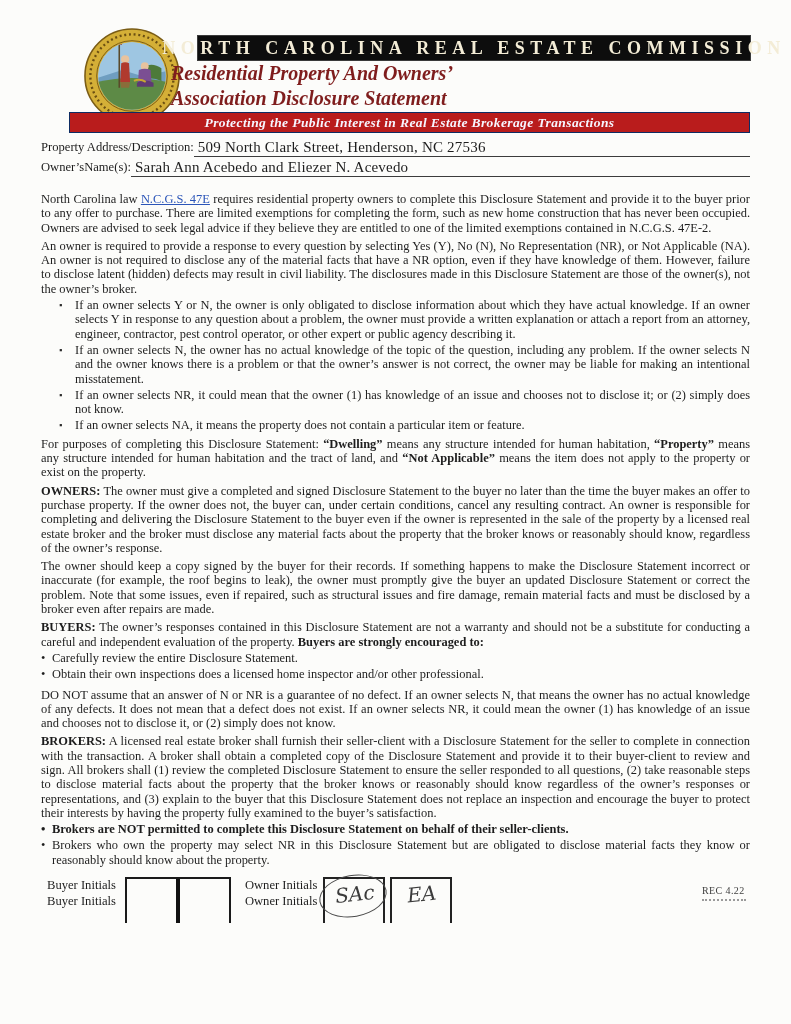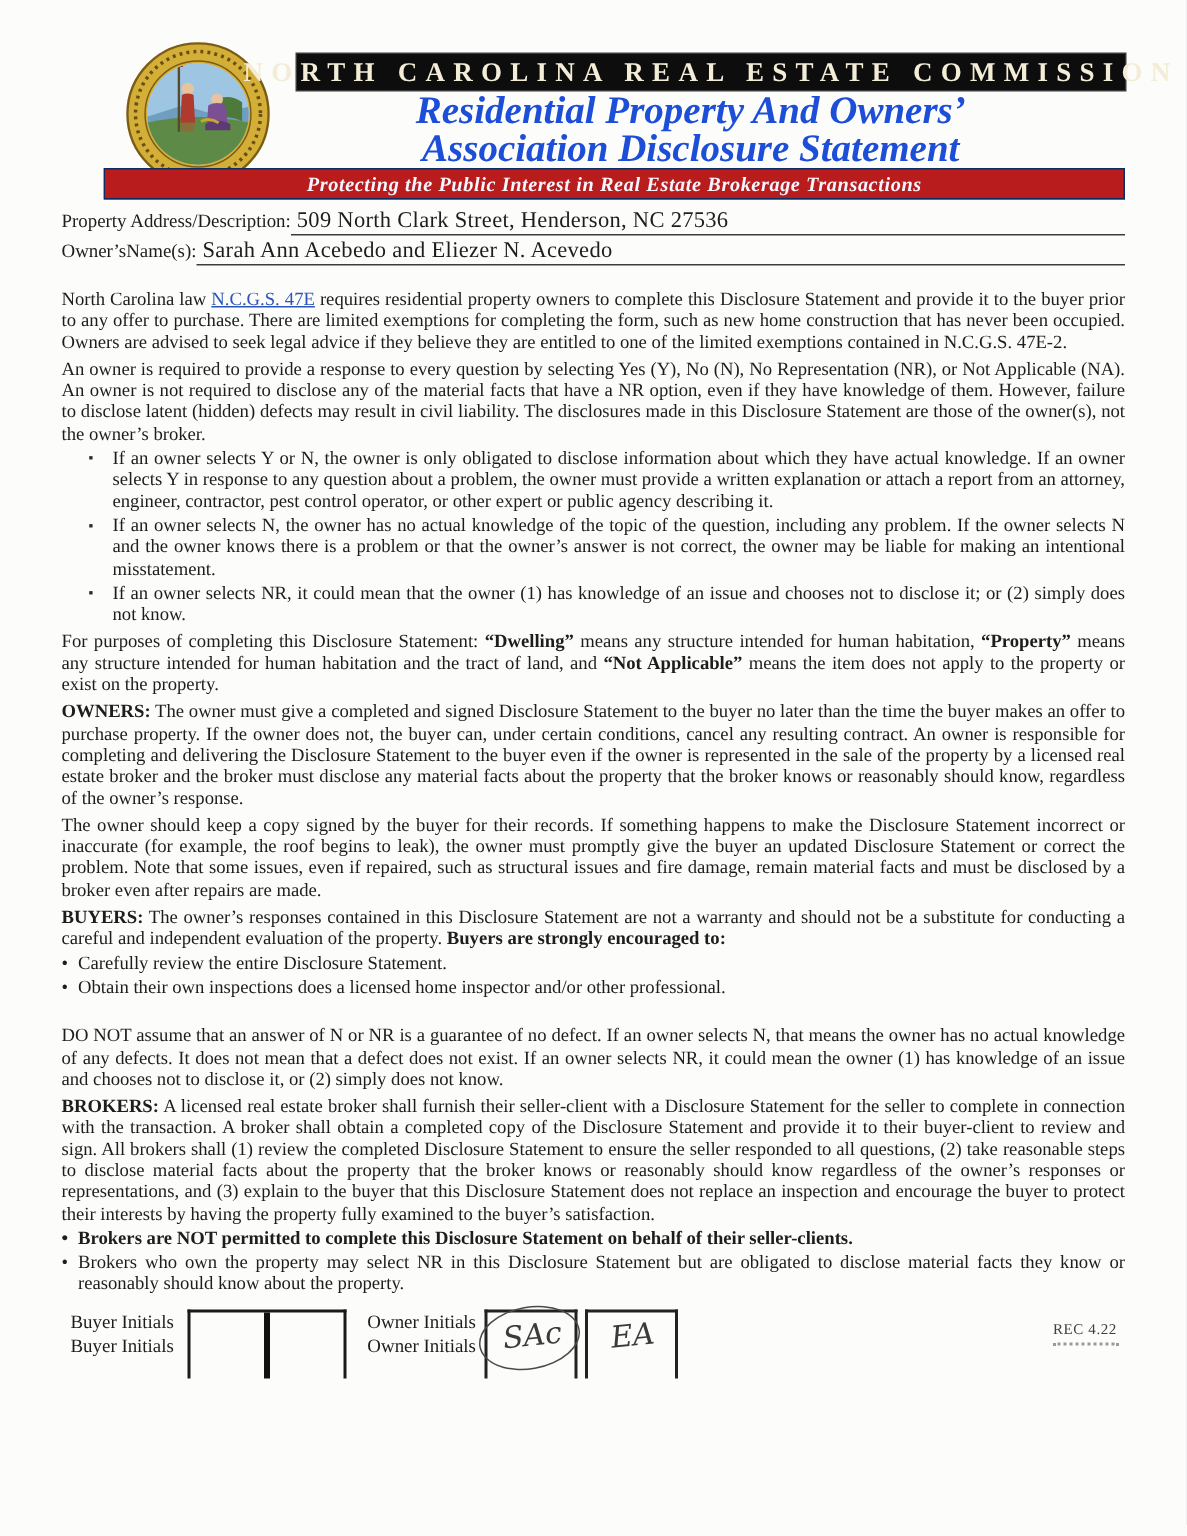--- a/index.html
+++ b/index.html
@@ -17,23 +17,23 @@
   .comm-bar {
     position:absolute; left:157px; right:0; top:36px; height:24px;
     background:#0d0d0d; display:flex; align-items:center; justify-content:center;
     box-shadow:0 0 0 1px #3a3a3a;
   }
   .comm-bar span {
     color:#f3ecd6; font-weight:bold; font-size:18px;
     letter-spacing:5.5px; white-space:nowrap;
   }
   .doc-title {
-    position:absolute; left:130px; right:0; top:61px; text-align:center;
-    color:#1d4ed8; font-weight:bold; font-style:italic;
-    font-size:26px; line-height:25px;
+    position:absolute; left:130px; right:0; top:61px; 
+    color:#7f1d1d; font-weight:bold; font-style:italic;
+    font-size:20px; line-height:25px;
   }
   .banner {
     position:absolute; left:28px; right:0; top:112px; height:21px;
     background:#b91c1c; display:flex; align-items:center; justify-content:center;
     box-shadow:inset 0 0 0 1px #0e2c63;
   }
   .banner span {
     color:#f6f6ff; font-weight:bold; font-style:italic; font-size:13.5px;
     letter-spacing:0.4px; white-space:nowrap;
   }
@@ -154,34 +154,35 @@
     <div class="bodytext">
 
       <p class="first"><span>North Carolina law </span><a class="statute-link">N.C.G.S. 47E</a><span> requires residential property owners to complete this Disclosure Statement and provide it to the buyer prior to any offer to purchase. There are limited exemptions for completing the form, such as new home construction that has never been occupied. Owners are advised to seek legal advice if they believe they are entitled to one of the limited exemptions contained in N.C.G.S. 47E-2.</span></p>
 
       <p>An owner is required to provide a response to every question by selecting Yes (Y), No (N), No Representation (NR), or Not Applicable (NA). An owner is not required to disclose any of the material facts that have a NR option, even if they have knowledge of them. However, failure to disclose latent (hidden) defects may result in civil liability. The disclosures made in this Disclosure Statement are those of the owner(s), not the owner’s broker.</p>
 
       <ul class="sq-bullets">
         <li>If an owner selects Y or N, the owner is only obligated to disclose information about which they have actual knowledge. If an owner selects Y in response to any question about a problem, the owner must provide a written explanation or attach a report from an attorney, engineer, contractor, pest control operator, or other expert or public agency describing it.</li>
         <li>If an owner selects N, the owner has no actual knowledge of the topic of the question, including any problem. If the owner selects N and the owner knows there is a problem or that the owner’s answer is not correct, the owner may be liable for making an intentional misstatement.</li>
         <li>If an owner selects NR, it could mean that the owner (1) has knowledge of an issue and chooses not to disclose it; or (2) simply does not know.</li>
+        <li>If an owner selects NA, it means the property does not contain a particular item or feature.</li>
       </ul>
 
       <p><span>For purposes of completing this Disclosure Statement: </span><b class="lead">“Dwelling”</b><span> means any structure intended for human habitation, </span><b class="lead">“Property”</b><span> means any structure intended for human habitation and the tract of land, and </span><b class="lead">“Not Applicable”</b><span> means the item does not apply to the property or exist on the property.</span></p>
 
       <p><b class="lead">OWNERS:</b><span> The owner must give a completed and signed Disclosure Statement to the buyer no later than the time the buyer makes an offer to purchase property. If the owner does not, the buyer can, under certain conditions, cancel any resulting contract. An owner is responsible for completing and delivering the Disclosure Statement to the buyer even if the owner is represented in the sale of the property by a licensed real estate broker and the broker must disclose any material facts about the property that the broker knows or reasonably should know, regardless of the owner’s response.</span></p>
 
       <p>The owner should keep a copy signed by the buyer for their records. If something happens to make the Disclosure Statement incorrect or inaccurate (for example, the roof begins to leak), the owner must promptly give the buyer an updated Disclosure Statement or correct the problem. Note that some issues, even if repaired, such as structural issues and fire damage, remain material facts and must be disclosed by a broker even after repairs are made.</p>
 
       <p><b class="lead">BUYERS:</b><span> The owner’s responses contained in this Disclosure Statement are not a warranty and should not be a substitute for conducting a careful and independent evaluation of the property. </span><b class="lead">Buyers are strongly encouraged to:</b></p>
 
       <div class="dot-bullet">Carefully review the entire Disclosure Statement.</div>
       <div class="dot-bullet">Obtain their own inspections does a licensed home inspector and/or other professional.</div>
 
-      <p style="margin-top:18px">DO NOT assume that an answer of N or NR is a guarantee of no defect. If an owner selects N, that means the owner has no actual knowledge of any defects. It does not mean that a defect does not exist. If an owner selects NR, it could mean the owner (1) has knowledge of an issue and chooses not to disclose it, or (2) simply does not know.</p>
+      <p style="margin-top:6px">DO NOT assume that an answer of N or NR is a guarantee of no defect. If an owner selects N, that means the owner has no actual knowledge of any defects. It does not mean that a defect does not exist. If an owner selects NR, it could mean the owner (1) has knowledge of an issue and chooses not to disclose it, or (2) simply does not know.</p>
 
       <p><b class="lead">BROKERS:</b><span> A licensed real estate broker shall furnish their seller-client with a Disclosure Statement for the seller to complete in connection with the transaction. A broker shall obtain a completed copy of the Disclosure Statement and provide it to their buyer-client to review and sign. All brokers shall (1) review the completed Disclosure Statement to ensure the seller responded to all questions, (2) take reasonable steps to disclose material facts about the property that the broker knows or reasonably should know regardless of the owner’s responses or representations, and (3) explain to the buyer that this Disclosure Statement does not replace an inspection and encourage the buyer to protect their interests by having the property fully examined to the buyer’s satisfaction.</span></p>
 
       <div class="dot-bullet bold-line">Brokers are NOT permitted to complete this Disclosure Statement on behalf of their seller-clients.</div>
       <div class="dot-bullet">Brokers who own the property may select NR in this Disclosure Statement but are obligated to disclose material facts they know or reasonably should know about the property.</div>
     </div>
 
     <div class="footer">
       <div class="init-labels">
         <div>Buyer Initials</div>

